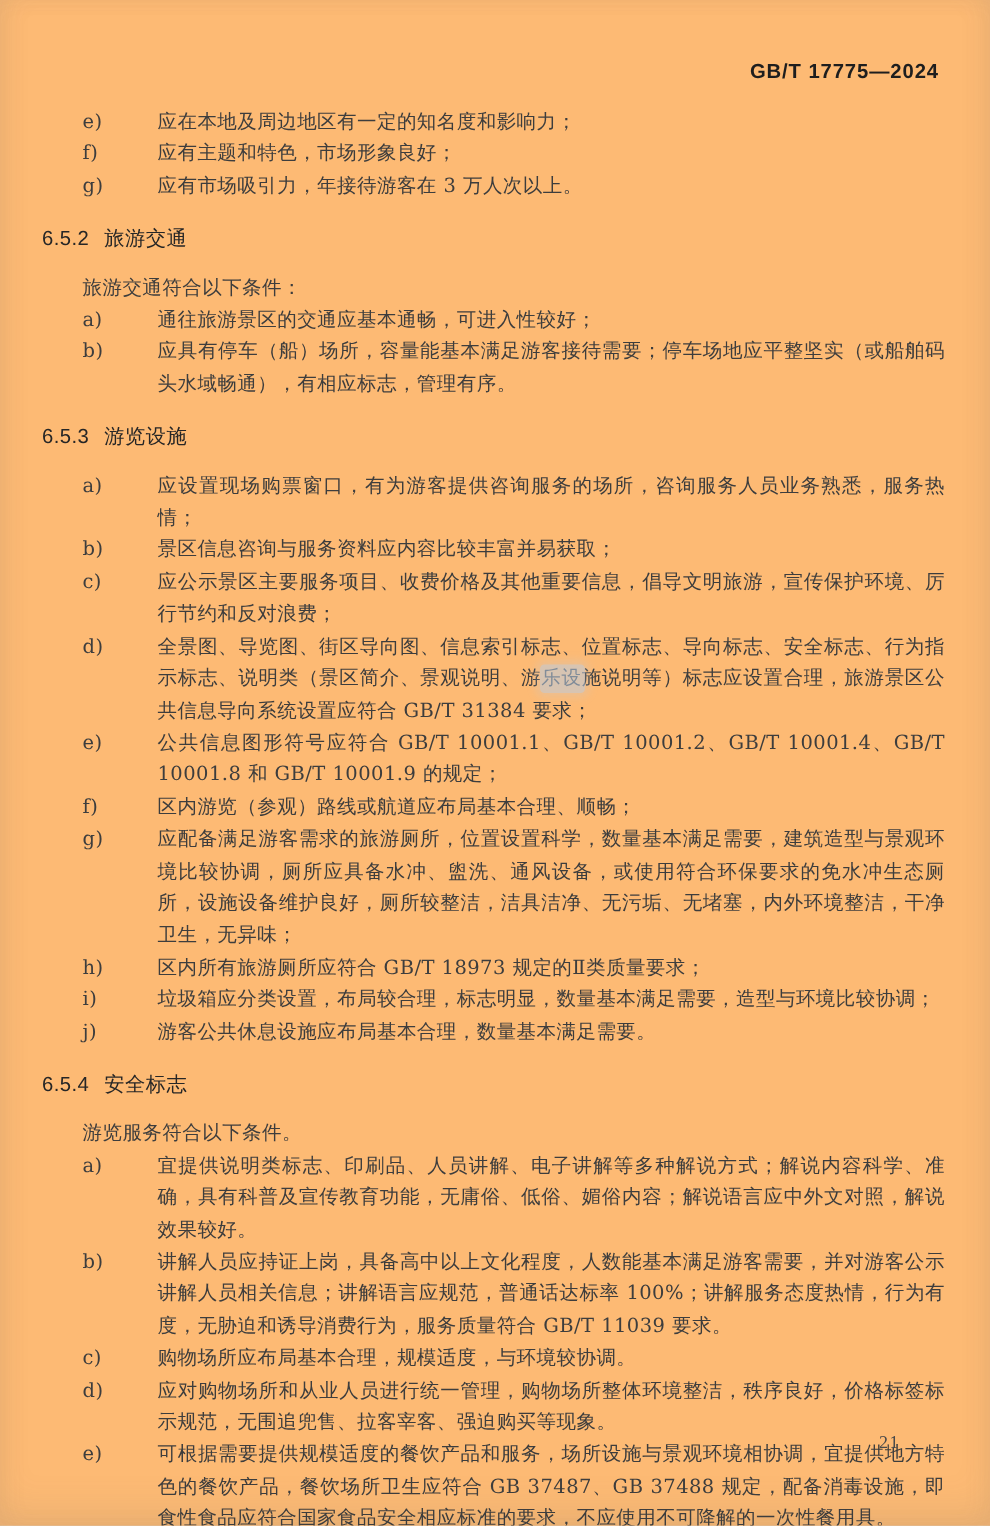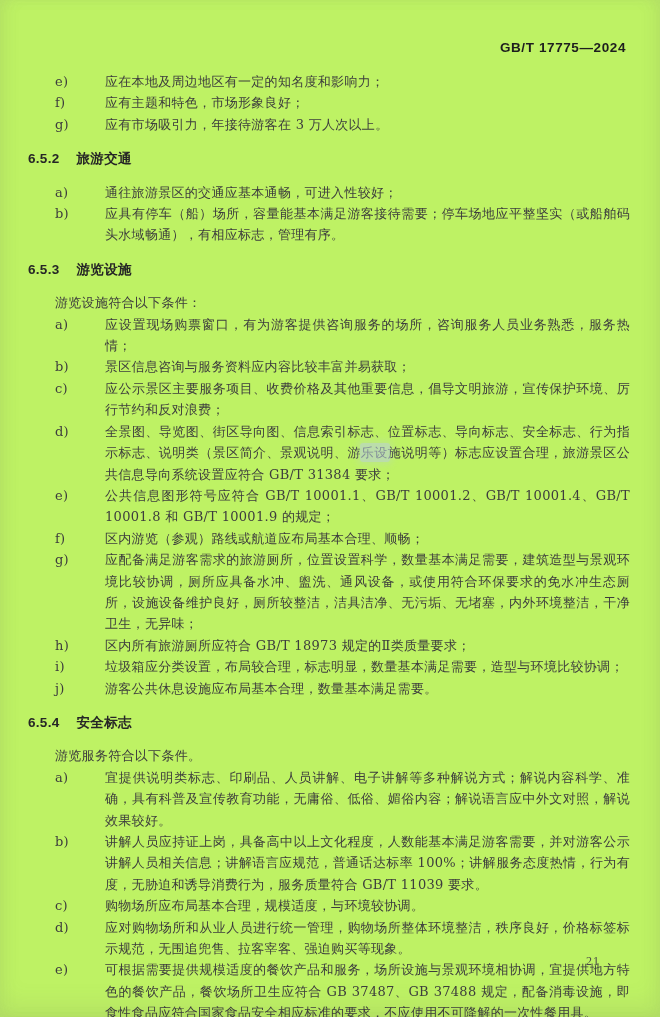--- a/index.html
+++ b/index.html
@@ -1,40 +1,40 @@
 <!DOCTYPE html>
 <html><head>
 <meta charset="utf-8">
 <style>
   html,body{margin:0;padding:0;}
   body{background:#e8e8e6;}
   .page{
     position:relative;
     width:660px;height:1017px;
     margin:0 auto;
-    background:#bef264;
+    background:#fdba74;
     overflow:hidden;
     font-family:"DejaVu Serif","Liberation Serif",serif;
     color:#3d3d3d;
     box-shadow:inset 0 -14px 22px rgba(120,118,110,0.10), inset -6px 0 14px rgba(120,118,110,0.05), inset 6px 0 14px rgba(120,118,110,0.05);
   }
   .std-header{
     position:absolute;top:40px;right:34px;
     font-family:"Liberation Sans","DejaVu Sans",sans-serif;
     font-weight:bold;font-size:13.5px;letter-spacing:0.6px;
     color:#1e1e1e;
   }
   .content{
     position:absolute;top:71px;left:28px;right:30px;
     font-size:13px;line-height:21.4px;letter-spacing:0.3px;
   }
   .section-heading{
-    display:flex;gap:17px;
+    display:flex;gap:10px;
     font-family:"Liberation Sans","DejaVu Sans",sans-serif;
-    font-weight:bold;font-size:13.5px;color:#262626;
+    font-weight:normal;font-size:13.5px;color:#262626;
     margin-top:13px;margin-bottom:12px;
   }
   .section-intro{
     margin:0;padding-left:27px;
   }
   .list-item{
     display:flex;padding-left:27px;
   }
   .item-label{
     flex:0 0 30px;
@@ -71,33 +71,33 @@
         <span class="item-text">应有主题和特色，市场形象良好；</span>
       </div>
       <div class="list-item">
         <span class="item-label">g)</span>
         <span class="item-text">应有市场吸引力，年接待游客在 3 万人次以上。</span>
       </div>
       <div class="section-heading">
         <span class="sec-num">6.5.2</span>
         <span class="sec-title">旅游交通</span>
       </div>
+      <p class="section-intro">旅游交通符合以下条件：</p>
       <div class="list-item">
         <span class="item-label">a)</span>
         <span class="item-text">通往旅游景区的交通应基本通畅，可进入性较好；</span>
       </div>
       <div class="list-item">
         <span class="item-label">b)</span>
         <span class="item-text">应具有停车（船）场所，容量能基本满足游客接待需要；停车场地应平整坚实（或船舶码头水域畅通），有相应标志，管理有序。</span>
       </div>
       <div class="section-heading">
         <span class="sec-num">6.5.3</span>
         <span class="sec-title">游览设施</span>
       </div>
-      <p class="section-intro">游览设施符合以下条件：</p>
       <div class="list-item">
         <span class="item-label">a)</span>
         <span class="item-text">应设置现场购票窗口，有为游客提供咨询服务的场所，咨询服务人员业务熟悉，服务热情；</span>
       </div>
       <div class="list-item">
         <span class="item-label">b)</span>
         <span class="item-text">景区信息咨询与服务资料应内容比较丰富并易获取；</span>
       </div>
       <div class="list-item">
         <span class="item-label">c)</span>

